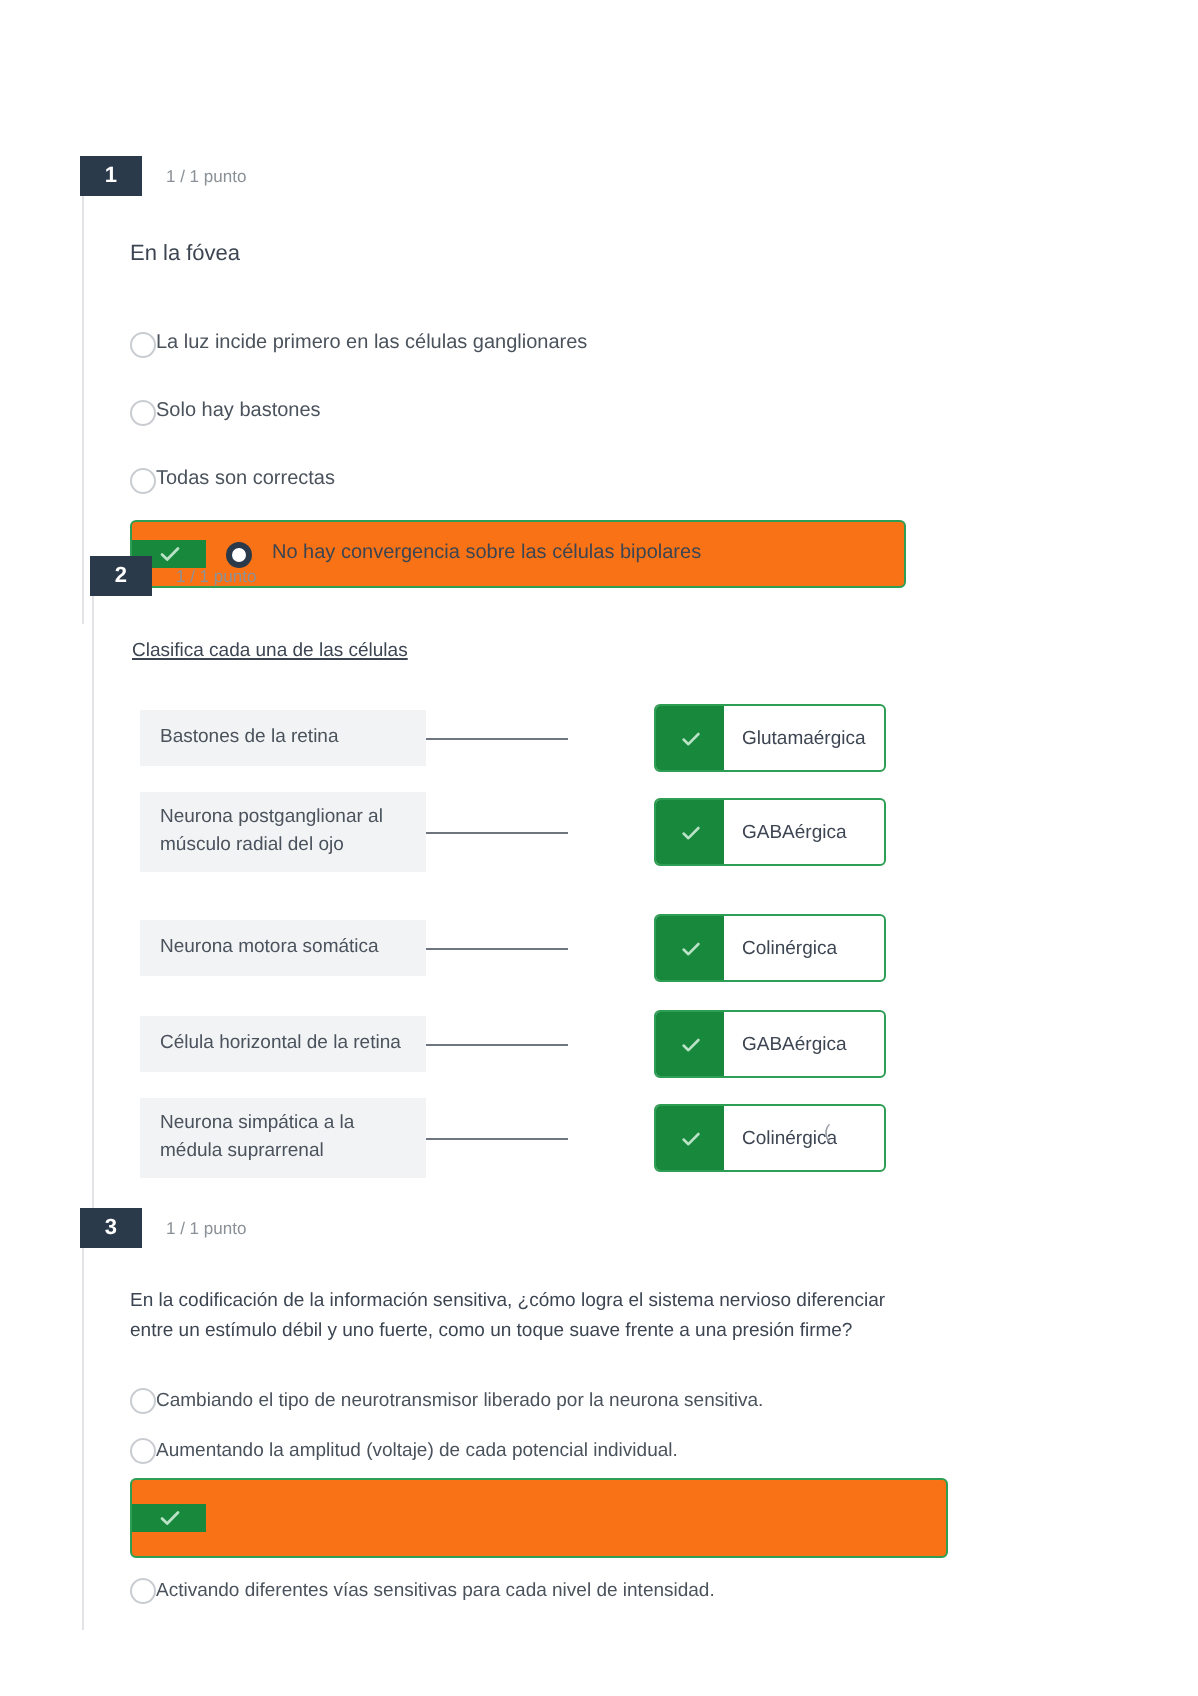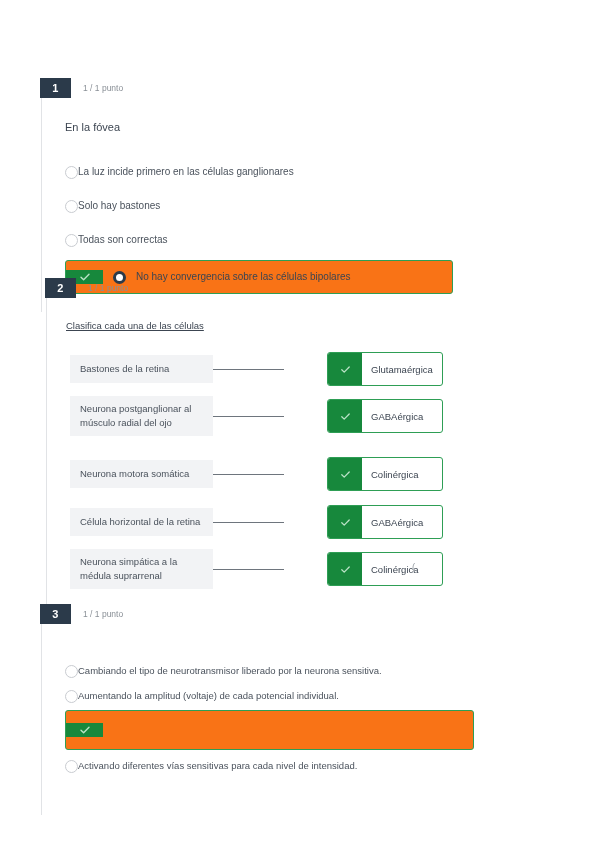--- a/index.html
+++ b/index.html
@@ -320,20 +320,21 @@
 
   <div class="edge-frag" style="left:412px; top:561px;">(</div>
 
   <div class="qblock" style="left:41px; top:604px; width:450px;">
     <div class="qhead">
       <div class="qnum">3</div>
       <div class="qpoints">1 / 1 punto</div>
     </div>
 
     <div class="qbody" style="padding:20px 0 20px 23px; height:191px;">
+      <div class="qprompt qprompt-sm" style="width:400px;">En la codificación de la información sensitiva, ¿cómo logra el sistema nervioso diferenciar entre un estímulo débil y uno fuerte, como un toque suave frente a una presión firme?</div>
 
       <div style="margin-top:17px;">
 
         <div class="opt" style="height:20px; margin-bottom:5px;">
           <span class="radio"></span>
           <span class="opt-label" style="font-size:9.5px;">Cambiando el tipo de neurotransmisor liberado por la neurona sensitiva.</span>
         </div>
 
         <div class="opt" style="height:20px; margin-bottom:4px;">
           <span class="radio"></span>

